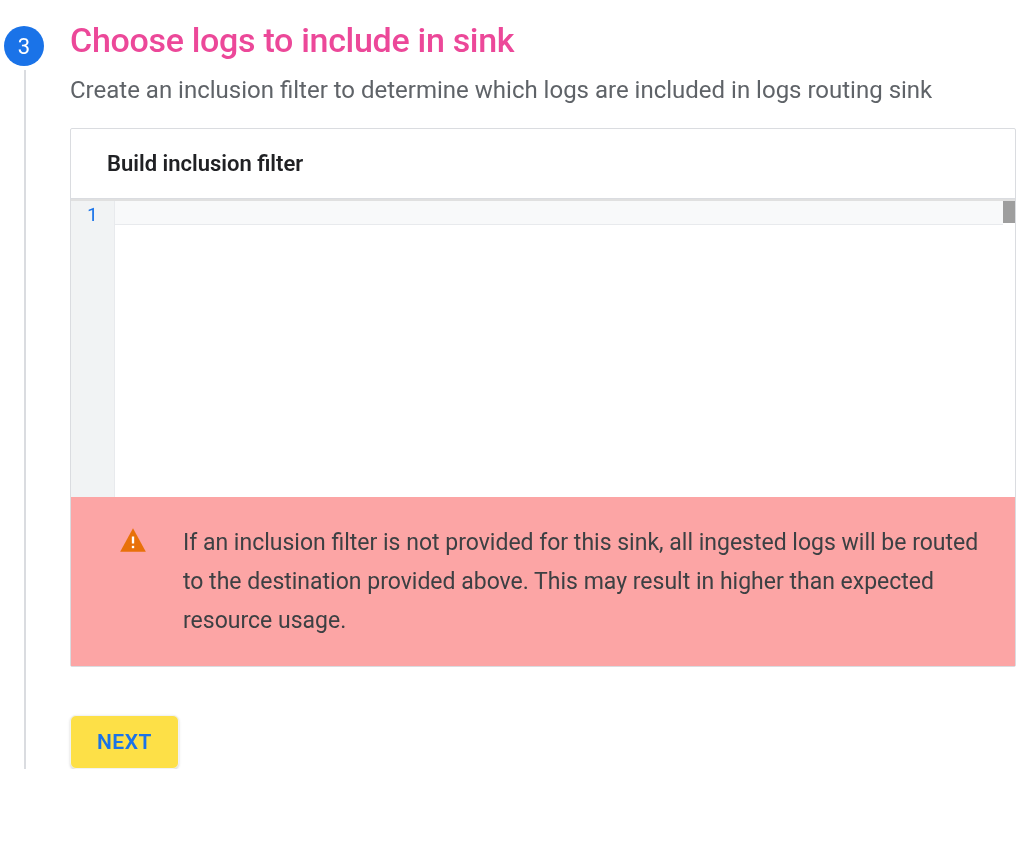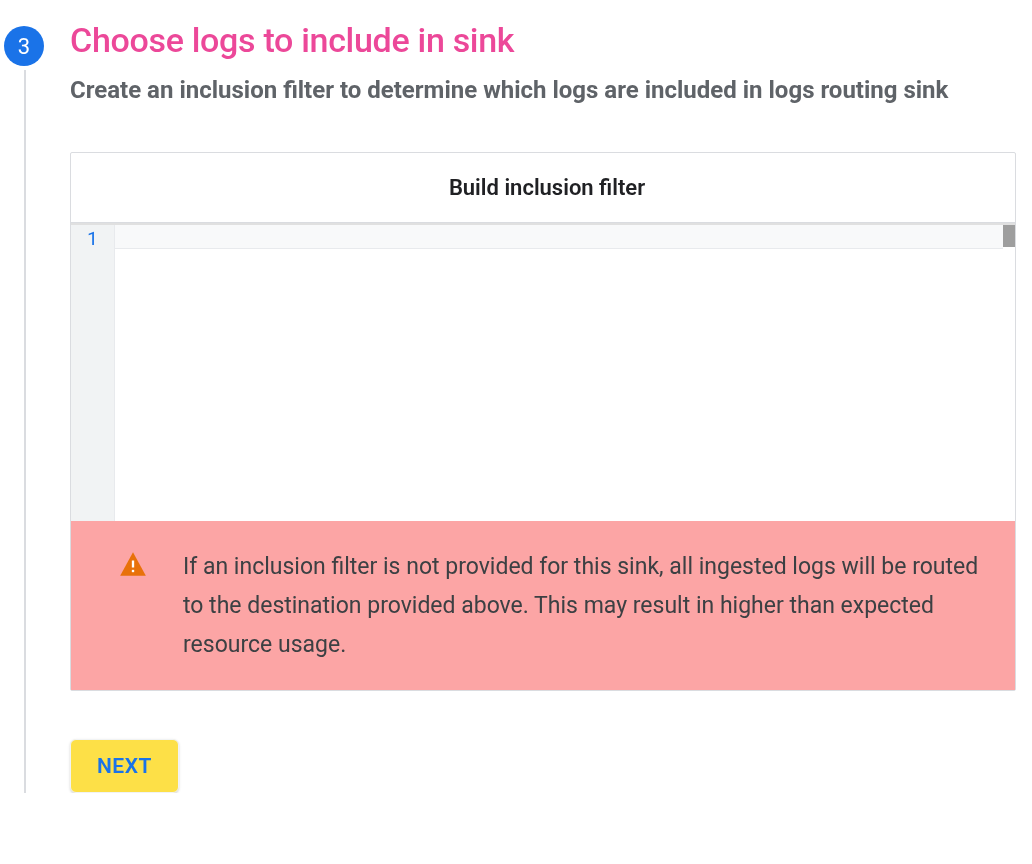--- a/index.html
+++ b/index.html
@@ -41,43 +41,43 @@
     .step-title {
       font-size: 34px;
       font-weight: 500;
       color: #ec4899;
       letter-spacing: -0.3px;
       margin-bottom: 14px;
     }
     .step-description {
       font-size: 24px;
       color: #5f6368;
-      font-weight: 700;
-      margin-bottom: 44px;
+      font-weight: 400;
+      margin-bottom: 20px;
       line-height: 1.4;
     }
     .vertical-line-container {
       position: relative;
     }
     .vertical-line {
       position: absolute;
       left: 24px;
       top: 70px;
       bottom: 0;
       width: 2px;
       background: #dadce0;
     }
     .filter-panel {
       border: 1px solid #dadce0;
       border-radius: 2px;
     }
     .filter-header {
       display: flex;
       justify-content: space-between;
-      align-items: center;
+      align-items: flex-start;
       padding: 22px 28px 22px 36px;
       border-bottom: 1px solid #dadce0;
       flex-direction: column;
     }
     .filter-header-title {
       font-size: 22px;
       font-weight: 600;
       color: #202124;
     }
     .preview-button {

